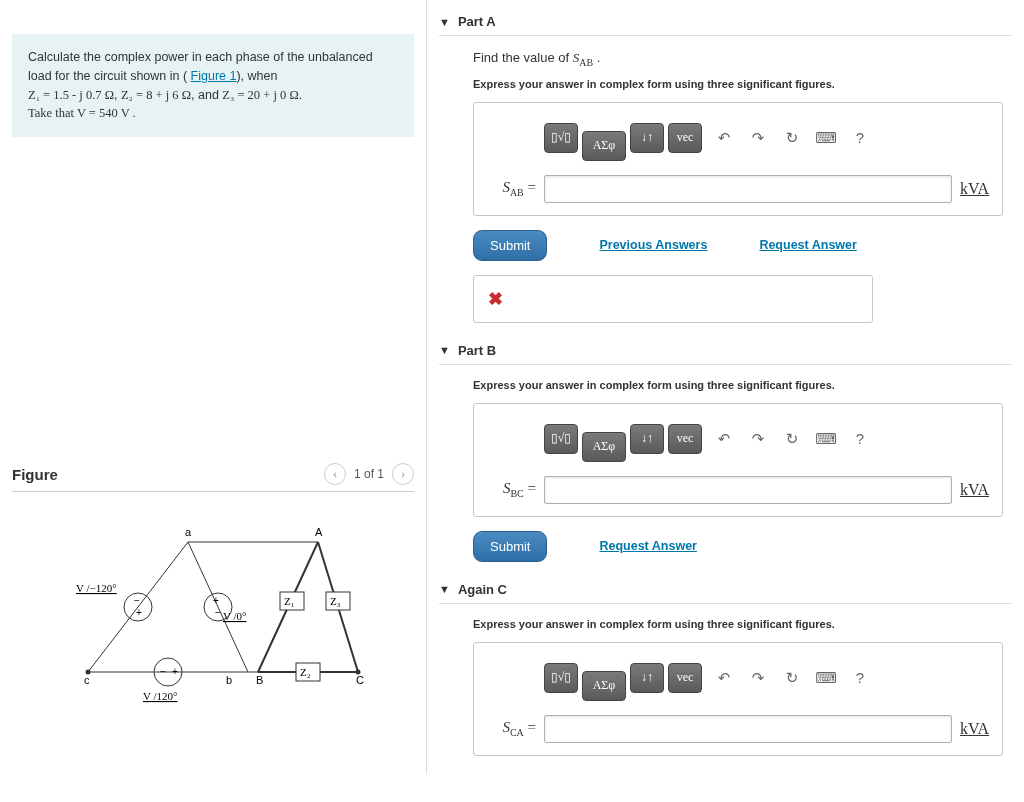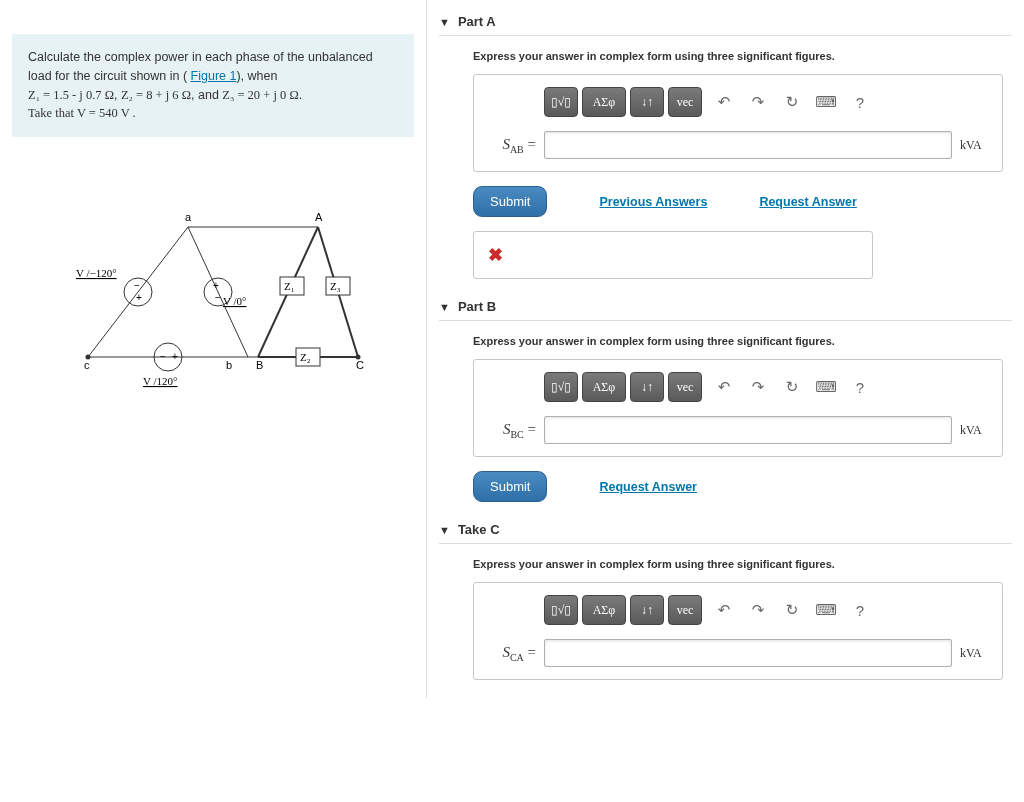--- a/index.html
+++ b/index.html
@@ -91,21 +91,21 @@
     border: 1px solid #444;
     border-radius: 4px;
     height: 30px;
     min-width: 34px;
     display: inline-flex;
     align-items: center;
     justify-content: center;
     font-size: 12px;
     font-family: 'Times New Roman', serif;
   }
-  .tbtn.wide { min-width: 44px; }
+  .tbtn.wide { min-width: 44px; margin-top: 16px; }
   .ticon {
     color: #666;
     width: 24px; height: 24px;
     display: inline-flex; align-items: center; justify-content: center;
     font-size: 15px;
     margin-left: 6px;
   }
   .answer-row {
     display: flex;
     align-items: center;
@@ -122,23 +122,24 @@
     flex: 1;
     height: 28px;
     border: 1px solid #b0b0b0;
     border-radius: 2px;
     padding: 2px 6px;
     font-size: 13px;
     box-shadow: inset 0 1px 3px rgba(0,0,0,0.12);
   }
   .unit {
     font-family: 'Times New Roman', serif;
-    font-size: 12px;
+    font-size: 16px;
     color: #333;
     min-width: 30px;
+    text-decoration: underline;
   }
   .actions {
     margin-top: 14px;
     display: flex;
     align-items: center;
     gap: 16px;
   }
   .submit-btn {
     background: linear-gradient(#4a8bc2,#2f6fa7);
     color: #fff;
@@ -173,20 +174,28 @@
       <span>Calculate the complex power in each phase of the unbalanced load for the circuit shown in (</span>
       <a href="#">Figure 1</a><span>), when</span>
       <br>
       <span class="serif">Z₁ = 1.5 - j 0.7 Ω</span>,
       <span class="serif">Z₂ = 8 + j 6 Ω</span>, and
       <span class="serif">Z₃ = 20 + j 0 Ω</span>.
       <br>
       <span class="serif">Take that V = 540  V .</span>
     </div>
 
+    <div class="figure-header">
+      <span class="figure-title">Figure</span>
+      <span class="fig-nav">
+        <span class="fig-btn">‹</span>
+        <span>1 of 1</span>
+        <span class="fig-btn">›</span>
+      </span>
+    </div>
 
     <div class="figure-area">
       <svg class="figure-svg" width="310" height="190" viewBox="0 0 310 190">
 
         <g stroke="#333" stroke-width="1" fill="none">
           <line x1="130" y1="20" x2="30" y2="150"></line>
           <line x1="130" y1="20" x2="190" y2="150"></line>
           <line x1="30" y1="150" x2="190" y2="150"></line>
 
           <circle cx="80" cy="85" r="14"></circle>
@@ -233,104 +242,105 @@
       </svg>
     </div>
   </div>
 
   <div class="right-col">
 
     <div class="part">
       <div class="part-header">
         <span class="caret">▼</span>
         <span class="label">Part A</span>
+      </div>
+      <div class="part-body">
+        <div class="find-text">Find the value of <span class="ital">S</span><span class="sub serif">AB</span> .</div>
+        <div class="instr">Express your answer in complex form using three significant figures.</div>
+        <div class="answer-panel">
+          <div class="toolbar">
+            <span class="tbtn">▯√▯</span>
+            <span class="tbtn wide">ΑΣφ</span>
+            <span class="tbtn">↓↑</span>
+            <span class="tbtn">vec</span>
+            <span class="ticon">↶</span>
+            <span class="ticon">↷</span>
+            <span class="ticon">↻</span>
+            <span class="ticon">⌨</span>
+            <span class="ticon">?</span>
+          </div>
+          <div class="answer-row">
+            <span class="lhs"><span class="ital">S</span><span class="sub">AB</span> =</span>
+            <input class="answer-input" style="">
+            <span class="unit">kVA</span>
+          </div>
+        </div>
+        <div class="actions">
+          <button class="submit-btn">Submit</button>
+          <a href="#" class="link">Previous Answers</a>
+          <a href="#" class="link">Request Answer</a>
+        </div>
+        <div class="feedback">
+          <span class="x">✖</span>
+        </div>
+      </div>
+    </div>
+
+    <div class="part">
+      <div class="part-header">
+        <span class="caret">▼</span>
+        <span class="label">Part B</span>
       </div>
       <div class="part-body">
         <div class="instr">Express your answer in complex form using three significant figures.</div>
         <div class="answer-panel">
           <div class="toolbar">
             <span class="tbtn">▯√▯</span>
             <span class="tbtn wide">ΑΣφ</span>
             <span class="tbtn">↓↑</span>
             <span class="tbtn">vec</span>
             <span class="ticon">↶</span>
             <span class="ticon">↷</span>
             <span class="ticon">↻</span>
             <span class="ticon">⌨</span>
             <span class="ticon">?</span>
           </div>
           <div class="answer-row">
-            <span class="lhs"><span class="ital">S</span><span class="sub">AB</span> =</span>
+            <span class="lhs"><span class="ital">S</span><span class="sub">BC</span> =</span>
             <input class="answer-input" style="">
             <span class="unit">kVA</span>
           </div>
         </div>
         <div class="actions">
           <button class="submit-btn">Submit</button>
-          <a href="#" class="link">Previous Answers</a>
           <a href="#" class="link">Request Answer</a>
-        </div>
-        <div class="feedback">
-          <span class="x">✖</span>
         </div>
       </div>
     </div>
 
     <div class="part">
       <div class="part-header">
         <span class="caret">▼</span>
-        <span class="label">Part B</span>
+        <span class="label">Again C</span>
       </div>
       <div class="part-body">
         <div class="instr">Express your answer in complex form using three significant figures.</div>
         <div class="answer-panel">
           <div class="toolbar">
             <span class="tbtn">▯√▯</span>
             <span class="tbtn wide">ΑΣφ</span>
             <span class="tbtn">↓↑</span>
             <span class="tbtn">vec</span>
             <span class="ticon">↶</span>
             <span class="ticon">↷</span>
             <span class="ticon">↻</span>
             <span class="ticon">⌨</span>
             <span class="ticon">?</span>
           </div>
           <div class="answer-row">
-            <span class="lhs"><span class="ital">S</span><span class="sub">BC</span> =</span>
-            <input class="answer-input" style="">
-            <span class="unit">kVA</span>
-          </div>
-        </div>
-        <div class="actions">
-          <button class="submit-btn">Submit</button>
-          <a href="#" class="link">Request Answer</a>
-        </div>
-      </div>
-    </div>
-
-    <div class="part">
-      <div class="part-header">
-        <span class="caret">▼</span>
-        <span class="label">Take C</span>
-      </div>
-      <div class="part-body">
-        <div class="instr">Express your answer in complex form using three significant figures.</div>
-        <div class="answer-panel">
-          <div class="toolbar">
-            <span class="tbtn">▯√▯</span>
-            <span class="tbtn wide">ΑΣφ</span>
-            <span class="tbtn">↓↑</span>
-            <span class="tbtn">vec</span>
-            <span class="ticon">↶</span>
-            <span class="ticon">↷</span>
-            <span class="ticon">↻</span>
-            <span class="ticon">⌨</span>
-            <span class="ticon">?</span>
-          </div>
-          <div class="answer-row">
             <span class="lhs"><span class="ital">S</span><span class="sub">CA</span> =</span>
             <input class="answer-input" style="">
             <span class="unit">kVA</span>
           </div>
         </div>
       </div>
     </div>
 
   </div>
 </div>

